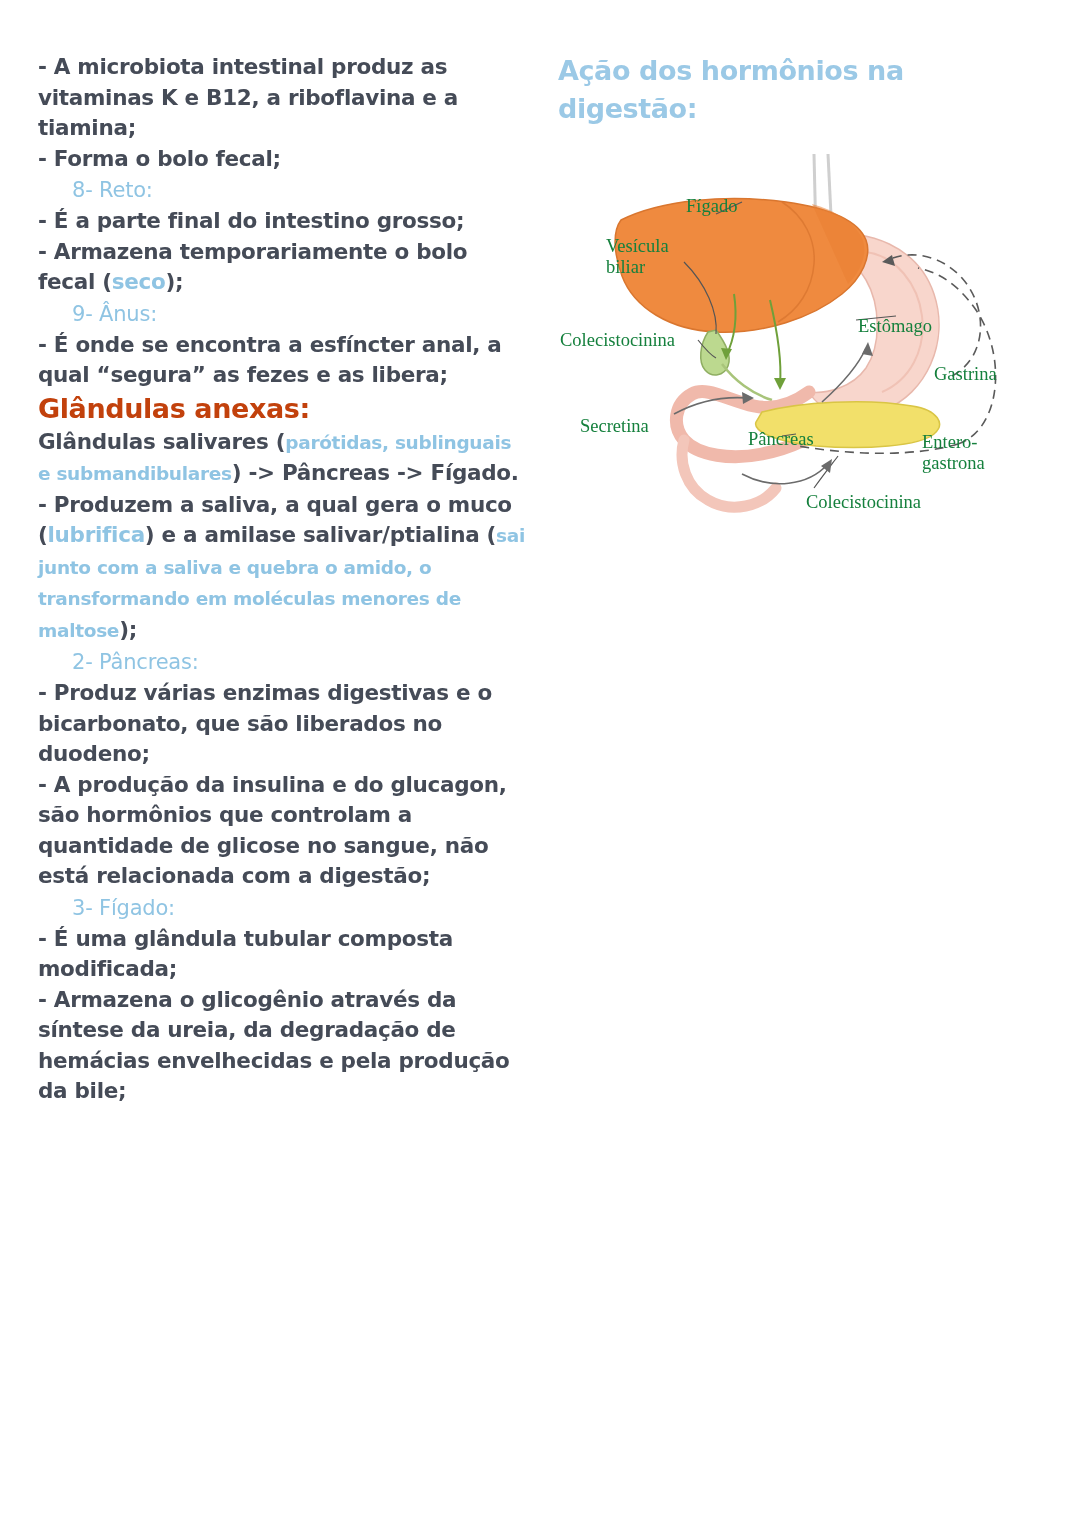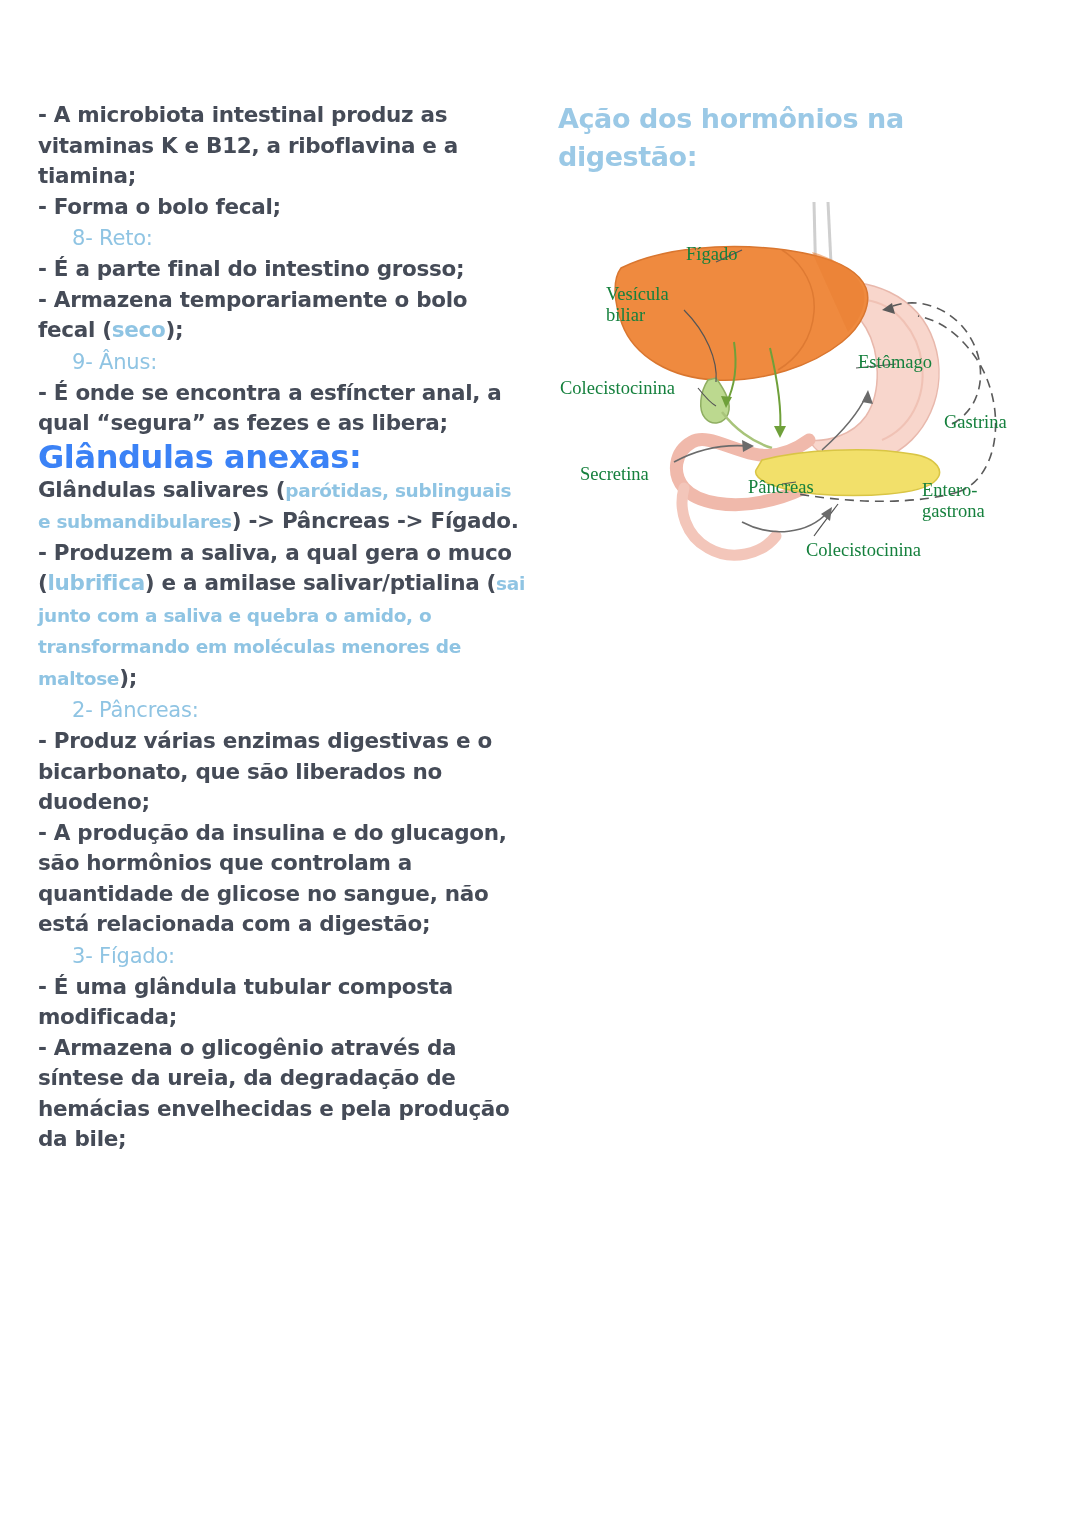--- a/index.html
+++ b/index.html
@@ -14,21 +14,20 @@
     color: #3f4652;
     position: relative;
     overflow: hidden;
   }
   .page {
     position: absolute;
     inset: 0;
     display: flex;
     padding: 52px 34px 0 38px;
     box-sizing: border-box;
-    margin-top: 48px;
   }
   .col-left {
     width: 488px;
     flex: 0 0 488px;
   }
   .col-right {
     flex: 1 1 auto;
     padding-left: 32px;
   }
 
@@ -55,24 +54,24 @@
     font-family: "DejaVu Sans", sans-serif;
     font-size: 21px;
     font-weight: 400;
     line-height: 32px;
     color: #8fc4e3;
     letter-spacing: -0.2px;
     padding-left: 34px;
   }
   .section-head {
     font-family: "DejaVu Sans", sans-serif;
-    font-size: 32px;
+    font-size: 27px;
     font-weight: 700;
     line-height: 36px;
-    color: #3b82f6;
+    color: #c2410c;
     letter-spacing: -0.4px;
   }
   .blue-note {
     color: #8fc4e3;
     font-weight: 700;
     font-size: 18.5px;
   }
   .blue-inline {
     color: #8fc4e3;
   }
@@ -192,21 +191,21 @@
 
         <path d="M386 232 C420 214 424 166 396 134 C374 110 344 106 322 116" fill="none" stroke="#5a5a5a" stroke-width="1.6" stroke-dasharray="9 6"></path>
         <polygon points="316,118 329,122 326,111" fill="#5a5a5a"></polygon>
         <path d="M392 300 C434 286 442 214 410 166 C392 140 372 128 352 124" fill="none" stroke="#5a5a5a" stroke-width="1.6" stroke-dasharray="9 6"></path>
         <path d="M392 300 C352 312 292 312 232 302" fill="none" stroke="#5a5a5a" stroke-width="1.6" stroke-dasharray="9 6"></path>
       </svg>
 
       <div class="dlabel" style="left:120px; top:52px;">Fígado</div>
       <div class="dlabel" style="left:40px; top:92px;">Vesícula<br>biliar</div>
       <div class="dlabel" style="left:-6px; top:186px;">Colecistocinina</div>
-      <div class="dlabel" style="left:292px; top:160px;">Estômago</div>
-      <div class="dlabel" style="left:378px; top:220px;">Gastrina</div>
+      <div class="dlabel" style="left:292px; top:172px;">Estômago</div>
+      <div class="dlabel" style="left:368px; top:220px;">Gastrina</div>
       <div class="dlabel" style="left:14px; top:272px;">Secretina</div>
       <div class="dlabel" style="left:182px; top:285px;">Pâncreas</div>
       <div class="dlabel" style="left:356px; top:288px;">Entero-<br>gastrona</div>
       <div class="dlabel" style="left:240px; top:348px;">Colecistocinina</div>
     </div>
   </div>
 </div>
 
 </body></html>

